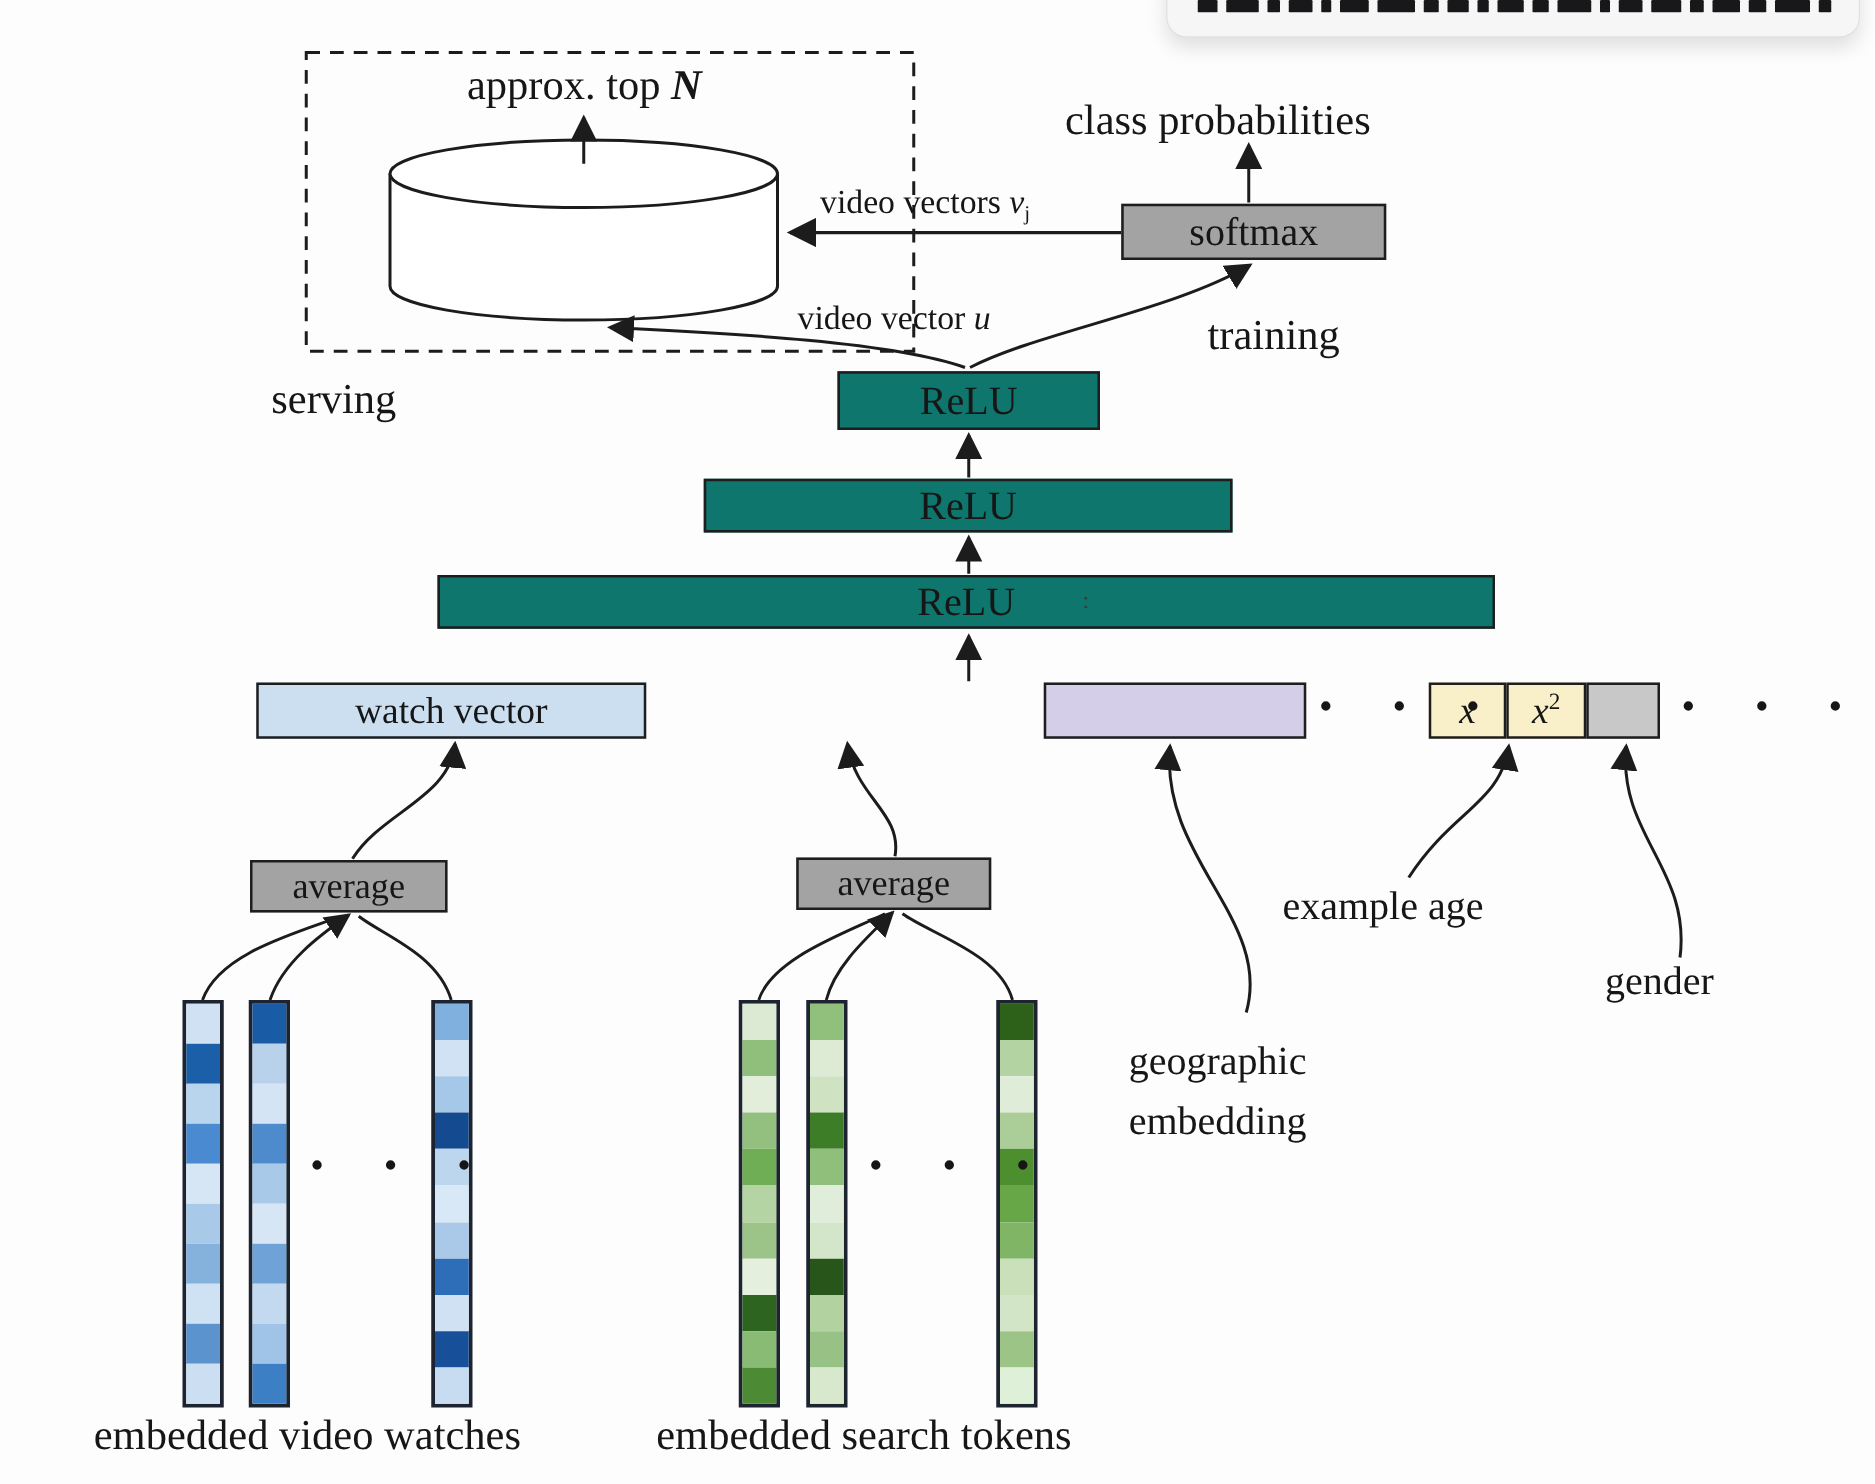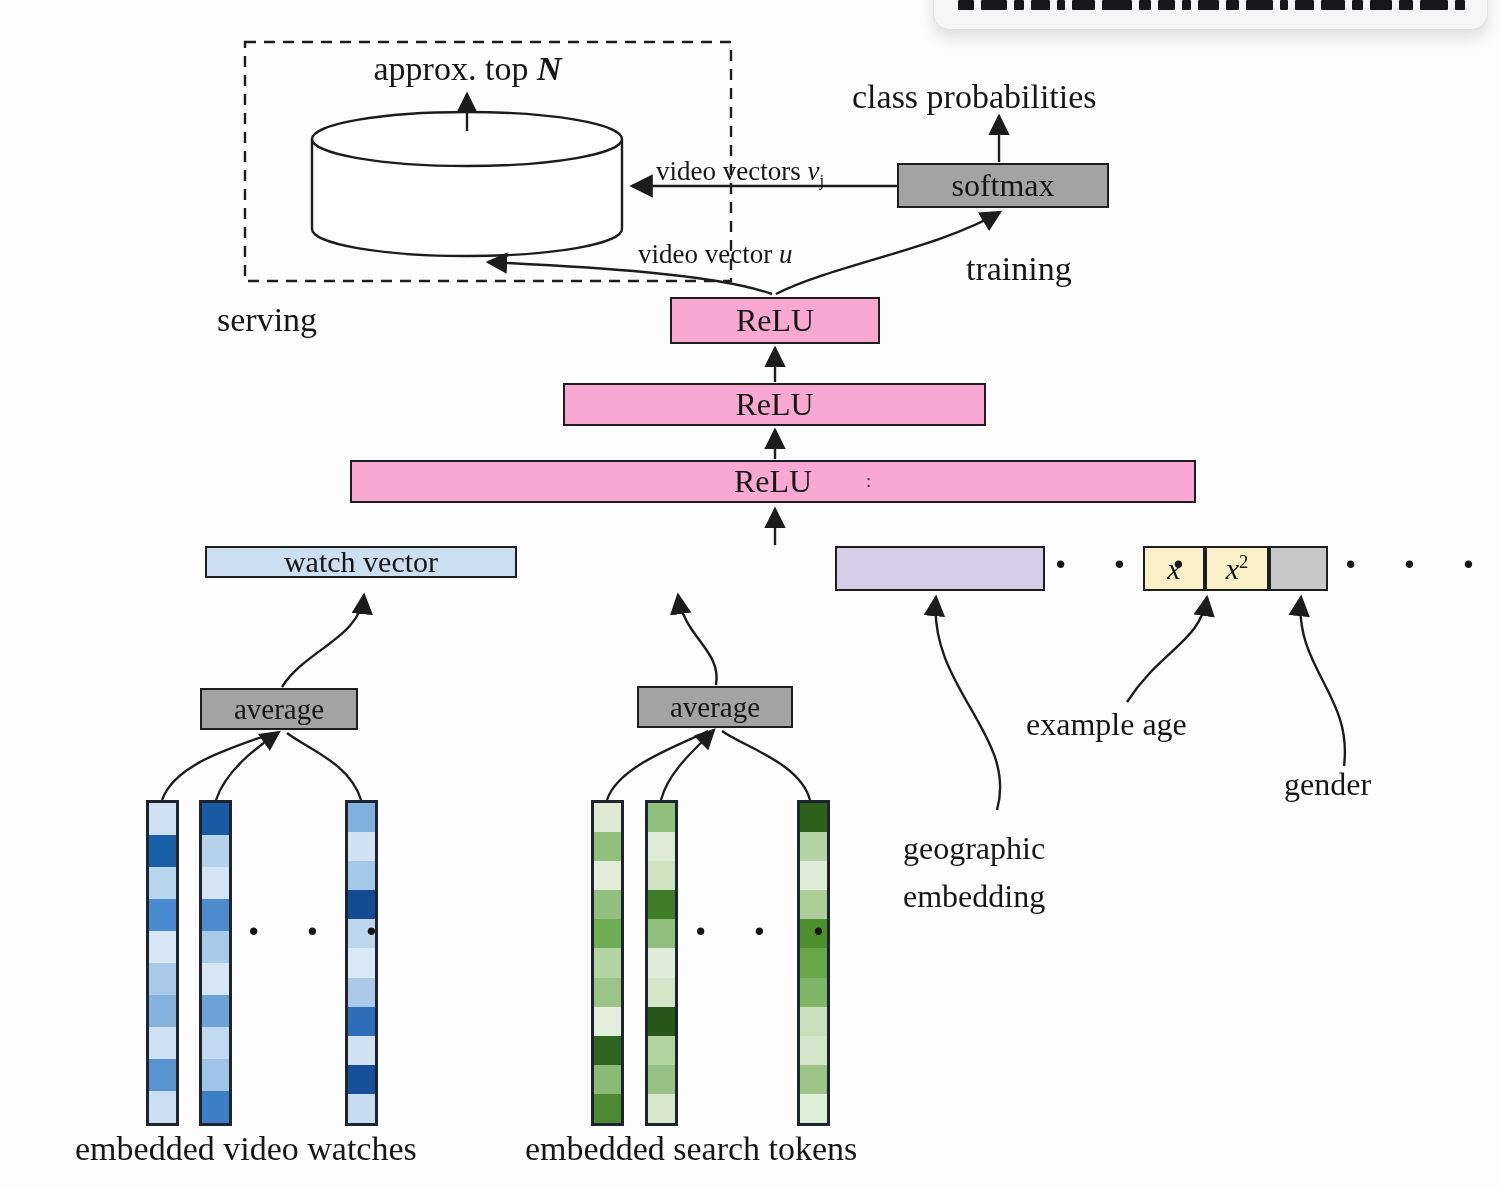--- a/index.html
+++ b/index.html
@@ -2,21 +2,21 @@
 <html><head>
 <meta charset="utf-8">
 <style>
   html,body{margin:0;padding:0;background:#fdfdfd;}
   #canvas{position:relative;width:1500px;height:1187px;background:#fdfdfd;overflow:hidden;
           font-family:"Liberation Serif", serif;color:#161616;}
   #wires{position:absolute;left:0;top:0;z-index:1;}
   .lbl{position:absolute;z-index:3;white-space:nowrap;}
   .box{position:absolute;z-index:2;border:2.5px solid #1e1e1e;box-sizing:border-box;
        display:flex;align-items:center;justify-content:center;}
-  .pink{background:#f9a8d4;}
+  .pink{background:#0f766e;}
   .white{background:#a3a3a3;font-family:Liberation Serif, serif;}
   .relu-lbl{font-size:32px;}
   .bar-lbl{font-size:30px;}
   .avg-lbl{font-size:29px;}
   .sm-lbl{font-size:32px;}
   .big{font-size:34px;}
   .med{font-size:32px;}
   .small{font-size:27px;}
   .ital{font-style:italic;}
   sup{font-size:0.62em;} sub{font-size:0.62em;}
@@ -83,21 +83,21 @@
   </div>
   <div class="box pink" style="left:350px;top:460px;width:846px;height:43px;">
     <span class="relu-lbl">ReLU</span>
   </div>
   <div class="artifact" style="left:866px;top:470px;">:</div>
 
   <div class="box white" style="left:897px;top:163px;width:212px;height:45px;">
     <span class="sm-lbl">softmax</span>
   </div>
 
-  <div class="box" style="left:205px;top:546px;width:312px;height:32px;background:#cbdff1;">
+  <div class="box" style="left:205px;top:546px;width:312px;height:45px;background:#cbdff1;">
     <span class="bar-lbl">watch vector</span>
   </div>
   <div class="box" style="left:835px;top:546px;width:210px;height:45px;background:#d4cee9;"></div>
   <div class="dots" style="left:1053px;top:538px;">· · ·</div>
   <div class="box" style="left:1143px;top:546px;width:62px;height:45px;background:#f9efc8;">
     <span class="bar-lbl ital">x</span>
   </div>
   <div class="box" style="left:1205px;top:546px;width:64px;height:45px;background:#f9efc8;">
     <span class="bar-lbl"><span class="ital">x</span><sup>2</sup></span>
   </div>
@@ -188,21 +188,21 @@
       <div class="cell" style="background: rgb(210, 229, 198);"></div>
       <div class="cell" style="background: rgb(157, 196, 135);"></div>
       <div class="cell" style="background: rgb(222, 240, 216);"></div>
     </div>
   <div class="dots" style="left:693px;top:905px;">· · ·</div>
 
   <div class="lbl big" style="left:340px;top:50px;width:255px;text-align:center;">
     <span>approx. top </span><span class="ital" style="font-weight:bold;">N</span>
   </div>
   <div class="lbl big" style="left:852px;top:78px;">class probabilities</div>
-  <div class="lbl small" style="left:656px;top:156px;">
+  <div class="lbl small" style="left:656px;top:146px;">
     <span>video vectors </span><span class="ital">v</span><sub>j</sub>
   </div>
   <div class="lbl small" style="left:638px;top:239px;">
     <span>video vector </span><span class="ital">u</span>
   </div>
   <div class="lbl big" style="left:966px;top:250px;">training</div>
   <div class="lbl big" style="left:217px;top:301px;">serving</div>
   <div class="lbl med" style="left:1026px;top:706px;">example age</div>
   <div class="lbl med" style="left:1284px;top:766px;">gender</div>
   <div class="lbl big" style="left:75px;top:1130px;">embedded video watches</div>

